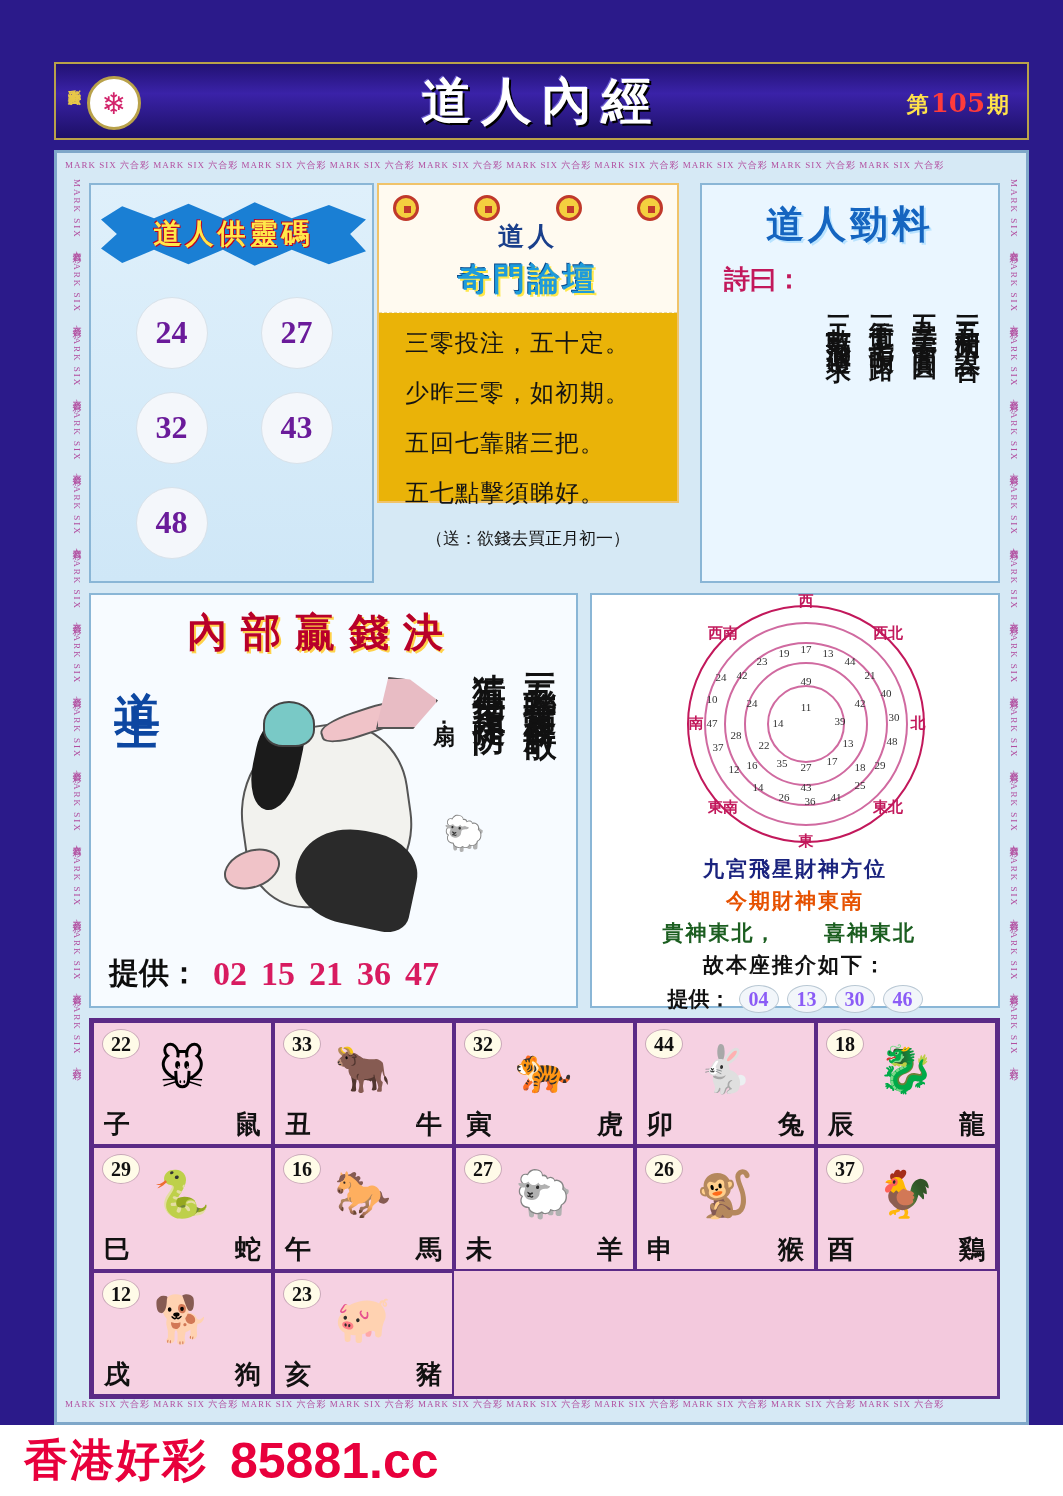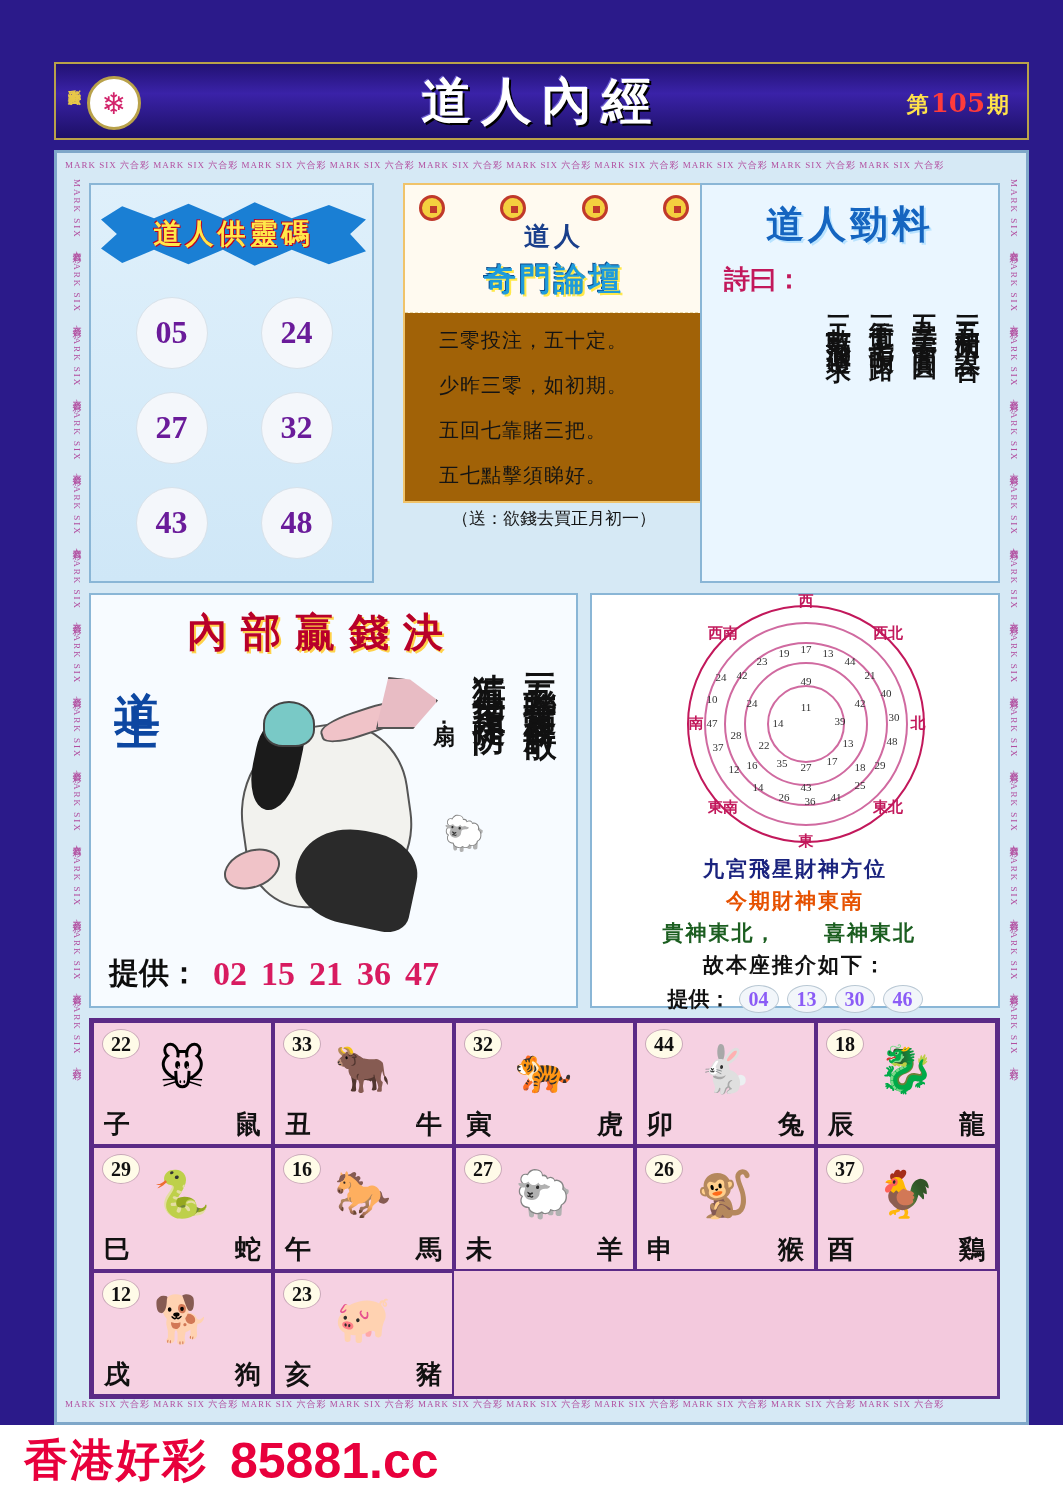--- a/index.html
+++ b/index.html
@@ -105,41 +105,41 @@
   }
   .lucky-num i {
     width:72px; height:72px; border-radius:50%;
     background:#f4f7fb; border:1px solid #d8e2ea;
     display:flex; align-items:center; justify-content:center;
     font-style:normal; font-size:32px; font-weight:bold; color:#6a1b9a;
     font-family:"Liberation Serif", serif;
   }
 
   .panel-forum {
-    position:absolute; left:314px; top:0; width:302px; height:320px;
-    background:#a16207; border:2px solid #f0c36a;
+    position:absolute; left:288px; top:0; width:302px; height:320px;
+    background:#eab308; border:2px solid #f0c36a;
   }
   .forum-top {
     position:relative; height:128px; background:#fffaf0;
     display:flex; align-items:center; justify-content:center; flex-direction:column;
     border-bottom:1px dashed #e8d9a8;
   }
   .coins { position:absolute; top:10px; left:0; width:100%; display:flex; justify-content:space-between; padding:0 14px; }
   .coin { width:26px; height:26px; border-radius:50%; background:#f4d03f; border:3px solid #c0392b; position:relative; }
   .coin:after { content:""; position:absolute; left:8px; top:8px; width:7px; height:7px; background:#c0392b; }
   .forum-t1 { font-family:"DejaVu Serif", serif; font-size:26px; font-weight:bold; color:#1a3f8b; letter-spacing:4px; margin-top:24px; }
   .forum-t2 {
     font-family:"DejaVu Serif", serif; font-size:32px; font-weight:bold; letter-spacing:3px;
     color:#1e9bdc; text-shadow:2px 2px 0 #ffe84a, -1px -1px 0 #0b4d8f;
     margin-top:4px;
   }
   .forum-lines { padding:14px 18px 0 18px; }
   .forum-lines p {
-    margin:0 0 18px 16px; font-family:"DejaVu Serif", serif;
-    font-size:20px; color:#141414; letter-spacing:1px;
+    margin:0 0 18px 8px; font-family:"DejaVu Serif", serif;
+    font-size:24px; color:#141414; letter-spacing:1px;
   }
   .forum-note {
     margin-top:6px; font-family:Liberation Serif, serif; font-size:17px; color:#141414;
     text-align:center;
   }
 
   .panel-verse {
     position:absolute; left:611px; top:0; width:300px; height:400px;
     background:#eaf6ff; border:2px solid #8ab6d6;
   }
@@ -347,23 +347,20 @@
 
     <div class="inner">
 
       <div class="row1">
 
         <div class="panel-lucky">
           <div class="lucky-banner">
             <span>道人供靈碼</span>
           </div>
           <div class="lucky-grid">
-            <div class="lucky-num">
-                <i>05</i>
-              </div>
             <div class="lucky-num">
                 <i>24</i>
               </div>
             <div class="lucky-num">
                 <i>27</i>
               </div>
             <div class="lucky-num">
                 <i>32</i>
               </div>
             <div class="lucky-num">

